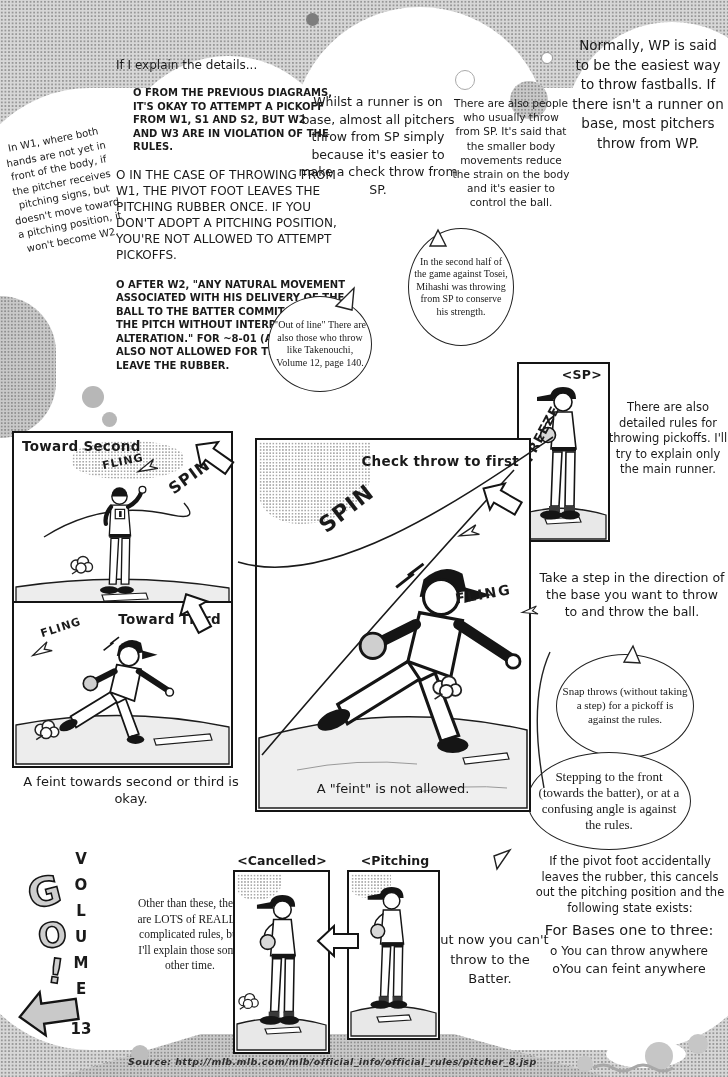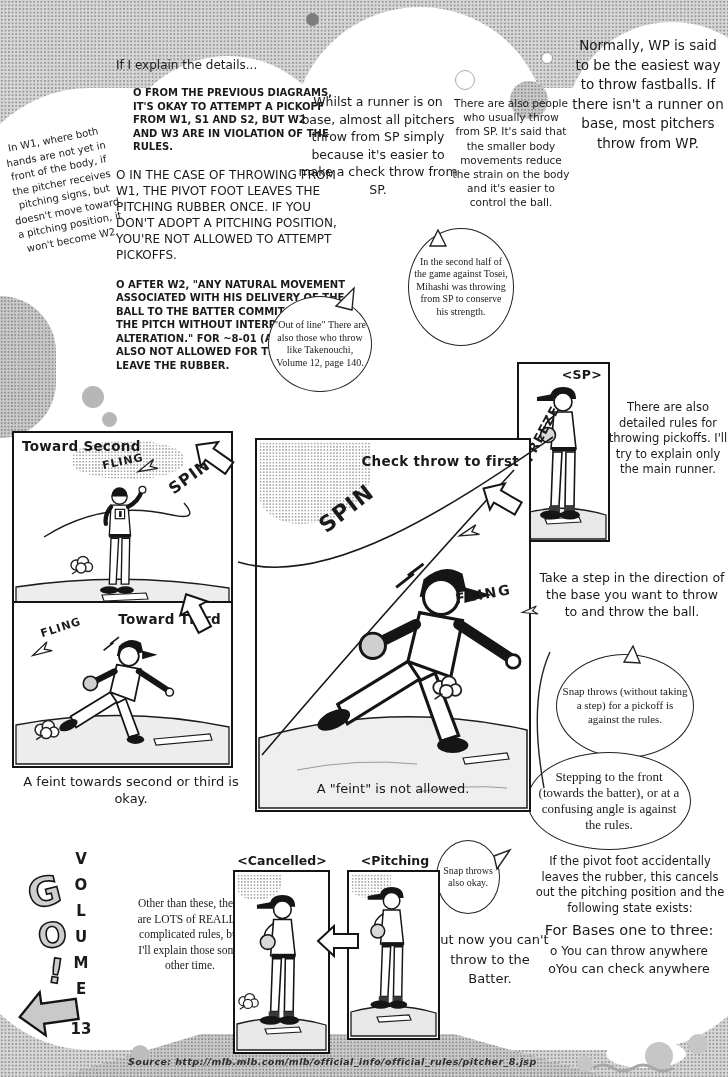--- a/index.html
+++ b/index.html
@@ -131,29 +131,28 @@
   <div class="p comic txt ctr" style="left:452px;top:96px;width:118px;font-size:10.5px">There are also people who usually throw from SP. It's said that the smaller body movements reduce the strain on the body and it's easier to control the ball.</div>
   <div class="p comic txt ctr" style="left:572px;top:36px;width:152px;font-size:13.5px;line-height:1.45">Normally, WP is said to be the easiest way to throw fastballs. If there isn't a runner on base, most pitchers throw from WP.</div>
   <div class="p comic txt ctr" style="left:608px;top:400px;width:120px;font-size:11.5px">There are also detailed rules for throwing pickoffs. I'll try to explain only the main runner.</div>
   <div class="p comic txt ctr" style="left:538px;top:570px;width:188px;font-size:12.5px">Take a step in the direction of the base you want to throw to and throw the ball.</div>
   <div class="p comic txt ctr" style="left:22px;top:774px;width:218px;font-size:13px;line-height:1.3">A feint towards second or third is okay.</div>
   <div class="p comic txt ctr" style="left:428px;top:930px;width:124px;font-size:13px;line-height:1.5">But now you can't throw to the Batter.</div>
   <div class="p comic txt ctr" style="left:534px;top:854px;width:192px;font-size:11.5px">If the pivot foot accidentally leaves the rubber, this cancels out the pitching position and the following state exists:</div>
   <div class="p comic ctr" style="left:530px;top:922px;width:198px;font-size:14.5px">For Bases one to three:</div>
   <div class="p" style="left:530px;top:942px;width:198px;text-align:center">
     <div class="comic" style="font-size:12px;line-height:1.5">o You can throw anywhere</div>
-    <div class="comic" style="font-size:12.5px;line-height:1.5">oYou can check anywhere</div>
+    <div class="comic" style="font-size:12.5px;line-height:1.5">oYou can feint anywhere</div>
   </div>
   <div class="p serif txt ctr" style="left:136px;top:896px;width:108px;font-size:11.5px">Other than these, there are LOTS of REALLY complicated rules, but I'll explain those some other time.</div>
 
   <div class="bubble serif" style="left:408px;top:228px;width:106px;height:118px;font-size:10px">In the second half of the game against Tosei, Mihashi was throwing from SP to conserve his strength.</div>
   <div class="bubble serif" style="left:268px;top:296px;width:104px;height:96px;font-size:10px">"Out of line" There are also those who throw like Takenouchi, Volume 12, page 140.</div>
   <div class="bubble serif" style="left:556px;top:654px;width:138px;height:104px;font-size:11px">Snap throws (without taking a step) for a pickoff is against the rules.</div>
   <div class="bubble serif" style="left:527px;top:752px;width:164px;height:98px;font-size:13px">Stepping to the front (towards the batter), or at a confusing angle is against the rules.</div>
-  <div class="bubble serif" style="left:436px;top:840px;width:64px;height:74px;font-size:10px;padding:2px">Snap throws also okay.</div>
 
   <div class="panel" style="left:517px;top:362px;width:93px;height:180px">
     <svg class="panelsvg" viewBox="0 0 89 176">
       <path d="M2,150 Q44,138 87,151 L87,175 L2,175 Z" fill="#e8e8e8" stroke="#1c1c1c" stroke-width="1.3"></path>
       <path d="M26,155 L60,153 L62,158 L28,160 Z" fill="#fff" stroke="#1c1c1c" stroke-width="1.2"></path>
       <use href="#g-stand" transform="translate(14,22)"></use>
     </svg>
     <span class="plabel" style="right:6px;top:3px">&lt;SP&gt;</span>
     <span class="fx comic" style="left:-8px;top:62px;font-size:13px;transform:rotate(-62deg)">FREEZE</span>
   </div>

